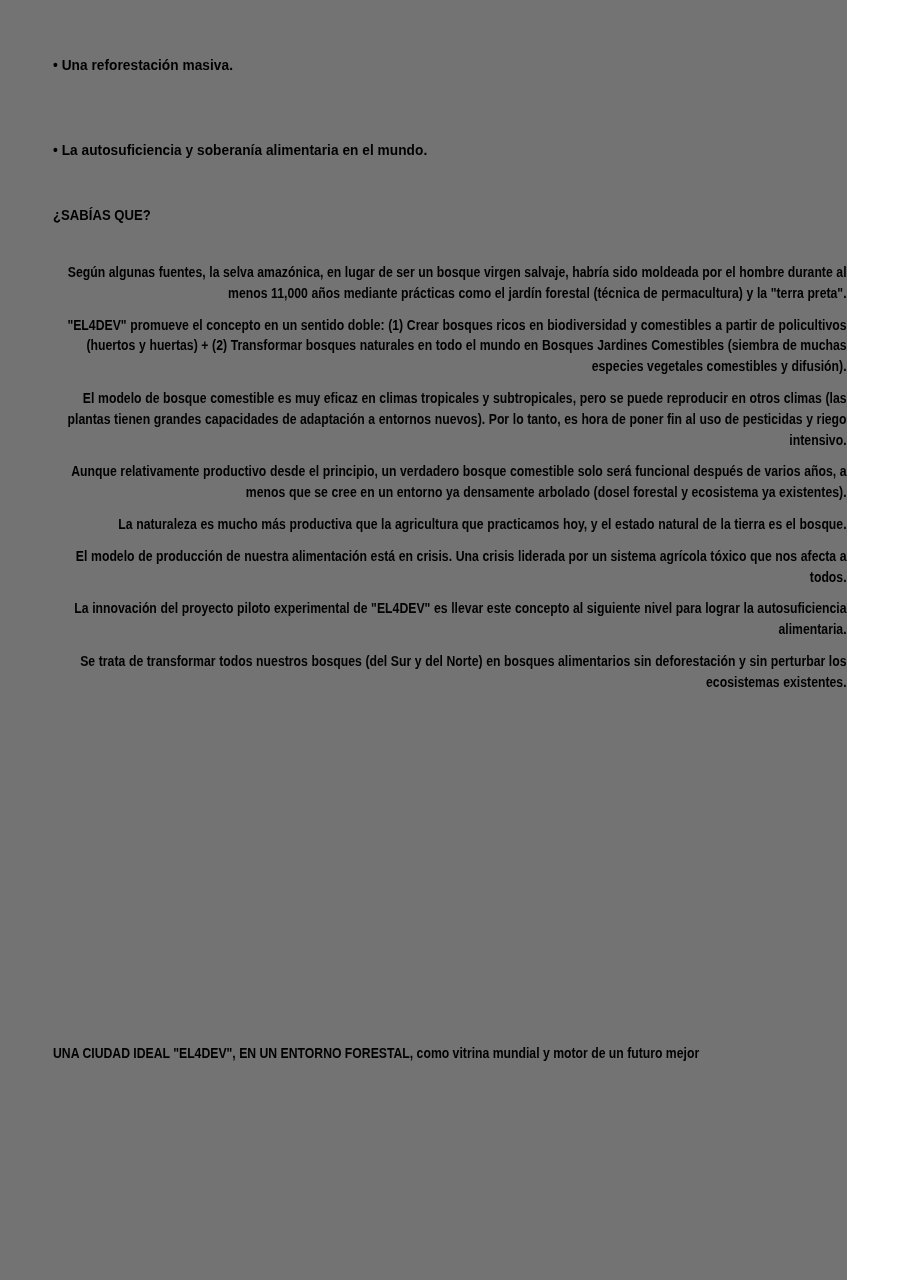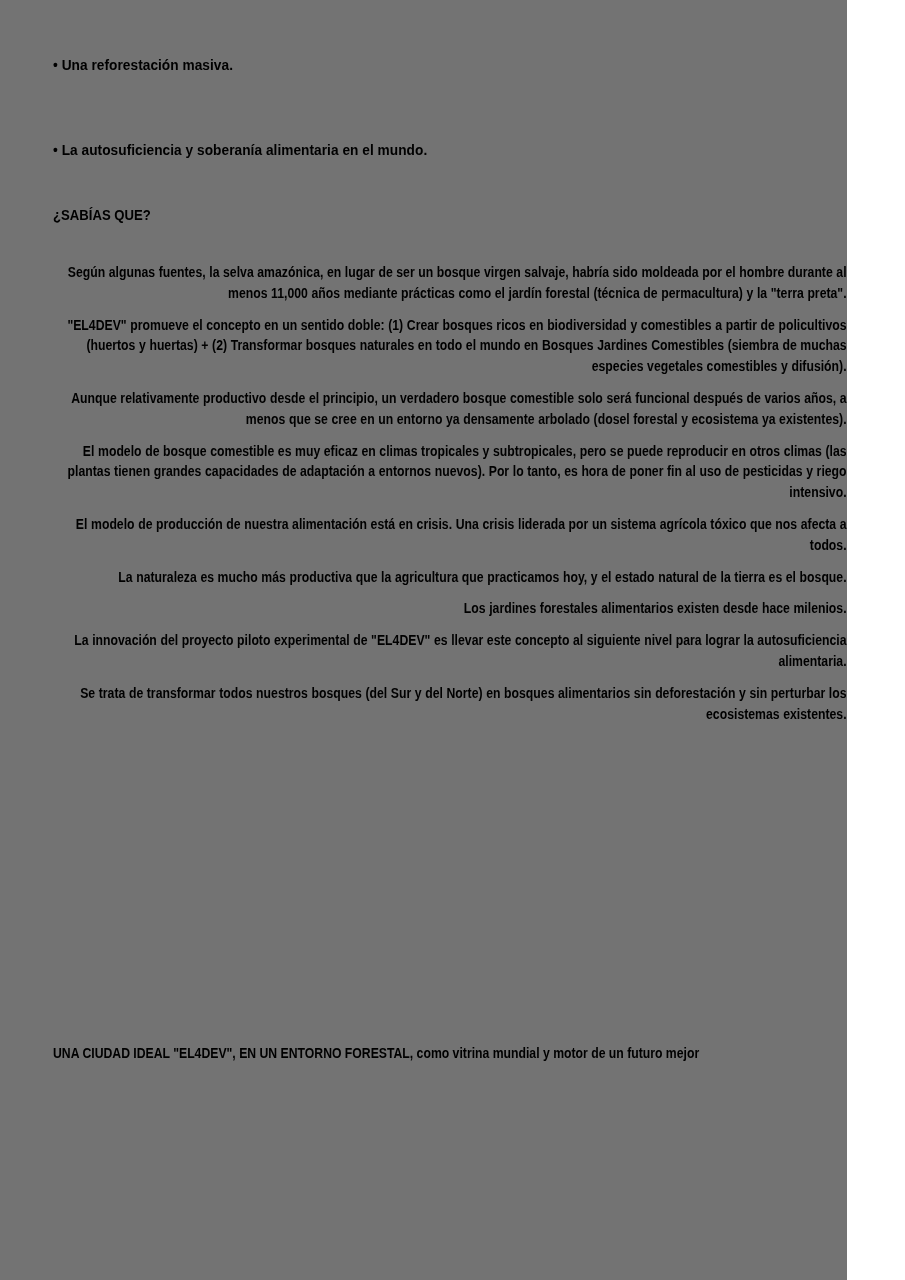--- a/index.html
+++ b/index.html
@@ -109,33 +109,30 @@
     </div>
 
     <div class="body-block">
       <p class="para">
           <span class="narrow">Según algunas fuentes, la selva amazónica, en lugar de ser un bosque virgen salvaje, habría sido moldeada por el hombre durante al menos 11,000 años mediante prácticas como el jardín forestal (técnica de permacultura) y la "terra preta".</span>
         </p>
       <p class="para">
           <span class="narrow">"EL4DEV" promueve el concepto en un sentido doble: (1) Crear bosques ricos en biodiversidad y comestibles a partir de policultivos (huertos y huertas) + (2) Transformar bosques naturales en todo el mundo en Bosques Jardines Comestibles (siembra de muchas especies vegetales comestibles y difusión).</span>
         </p>
       <p class="para">
-          <span class="narrow">Aunque relativamente productivo desde el principio, un verdadero bosque comestible solo será funcional después de varios años, a menos que se cree en un entorno ya densamente arbolado (dosel forestal y ecosistema ya existentes).</span>
-        </p>
-      <p class="para">
           <span class="narrow">El modelo de bosque comestible es muy eficaz en climas tropicales y subtropicales, pero se puede reproducir en otros climas (las plantas tienen grandes capacidades de adaptación a entornos nuevos). Por lo tanto, es hora de poner fin al uso de pesticidas y riego intensivo.</span>
         </p>
       <p class="para">
-          <span class="narrow">El modelo de producción de nuestra alimentación está en crisis. Una crisis liderada por un sistema agrícola tóxico que nos afecta a todos.</span>
+          <span class="narrow">Aunque relativamente productivo desde el principio, un verdadero bosque comestible solo será funcional después de varios años, a menos que se cree en un entorno ya densamente arbolado (dosel forestal y ecosistema ya existentes).</span>
         </p>
       <p class="para">
           <span class="narrow">La naturaleza es mucho más productiva que la agricultura que practicamos hoy, y el estado natural de la tierra es el bosque.</span>
         </p>
       <p class="para">
-          <span class="narrow">Los jardines forestales alimentarios existen desde hace milenios.</span>
+          <span class="narrow">El modelo de producción de nuestra alimentación está en crisis. Una crisis liderada por un sistema agrícola tóxico que nos afecta a todos.</span>
         </p>
       <p class="para">
           <span class="narrow">La innovación del proyecto piloto experimental de "EL4DEV" es llevar este concepto al siguiente nivel para lograr la autosuficiencia alimentaria.</span>
         </p>
       <p class="para">
           <span class="narrow">Se trata de transformar todos nuestros bosques (del Sur y del Norte) en bosques alimentarios sin deforestación y sin perturbar los ecosistemas existentes.</span>
         </p>
     </div>
 
     <div class="closing-line">

